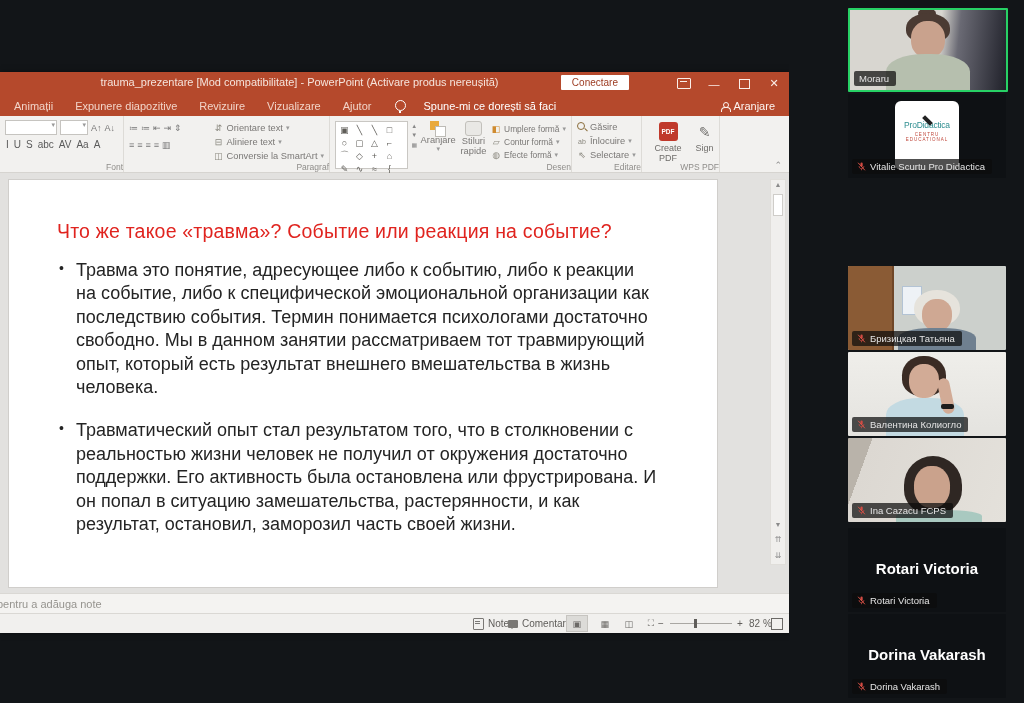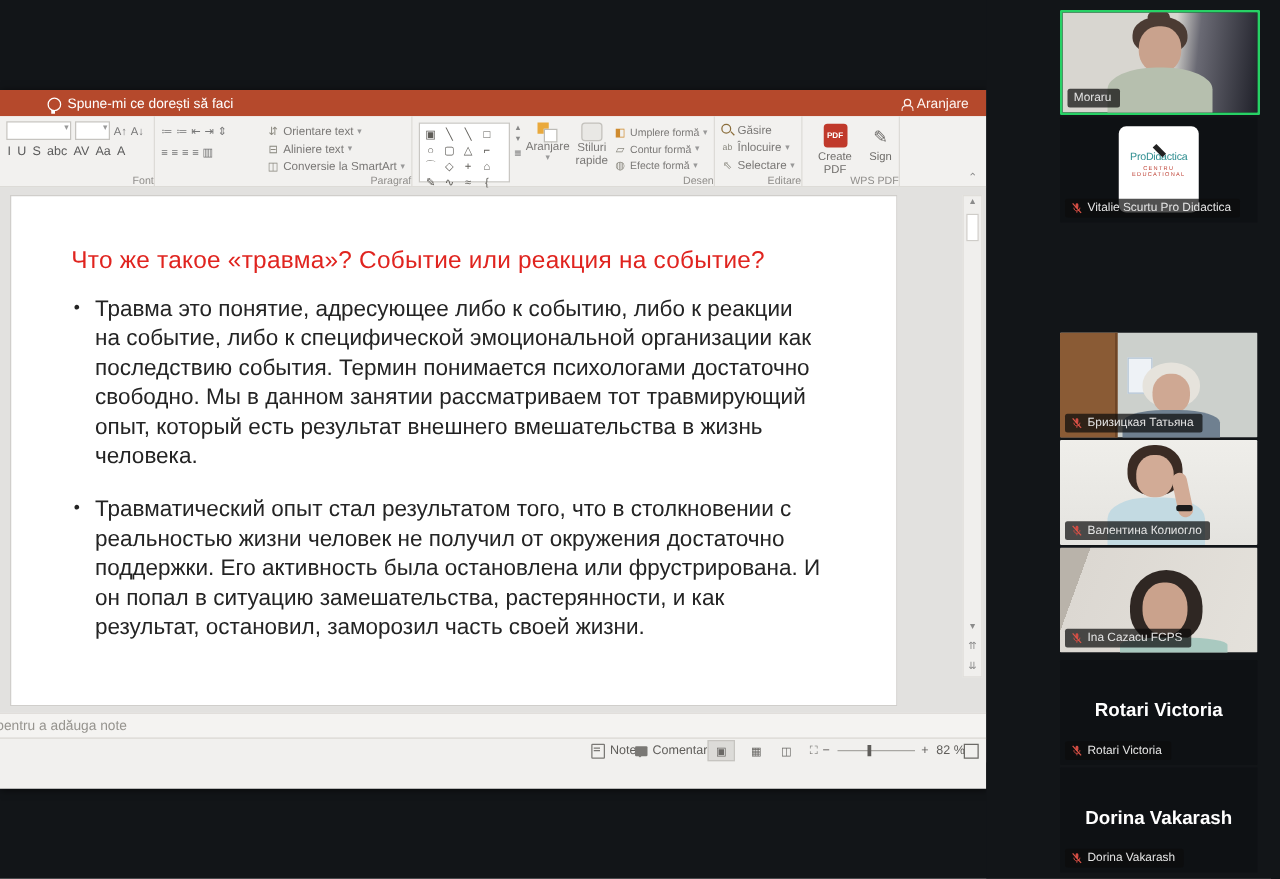--- a/index.html
+++ b/index.html
@@ -14,21 +14,21 @@
   .titlebar .title{position:absolute;left:0;right:190px;top:4px;text-align:center;white-space:nowrap;overflow:hidden}
   .connect{position:absolute;right:160px;top:3px;background:#fff;color:#9c3a20;font-size:10px;padding:2px 11px;border-radius:1px;line-height:11px}
   .winbtns{position:absolute;right:0;top:0;display:flex;height:23px}
   .winbtn{width:30px;height:23px;display:flex;align-items:center;justify-content:center;color:#fbeee9;font-size:11px}
   .ribopt{width:12px;height:9px;border:1px solid #fbeee9;border-radius:1px;position:relative}
   .ribopt::after{content:"";position:absolute;left:2px;top:2px;width:7px;height:1px;background:#fbeee9}
   .maxbox{width:9px;height:8px;border:1px solid #fbeee9}
   .tabrow{height:21px;background:#b5492c;position:relative;display:flex;align-items:center;padding-left:14px;color:#f2d4c8;font-size:11px}
   .tabs{display:flex;gap:22px}
   .tabs .tab{cursor:default}
-  .tellme{display:flex;align-items:flex-end;gap:5px;margin-left:24px;color:#fff}
+  .tellme{display:flex;align-items:center;gap:17px;margin-left:24px;color:#fff}
   .bulb{width:9px;height:9px;border:1.3px solid #fff;border-radius:50%;position:relative}
   .bulb::after{content:"";position:absolute;left:2.4px;bottom:-3.4px;width:2.4px;height:2.6px;background:#fff}
   .partajare{position:absolute;right:14px;display:flex;align-items:center;gap:4px;color:#fdf4f0}
   .person-ico{width:8px;height:8px;position:relative}
   .person-ico::before{content:"";position:absolute;left:2px;top:0;width:4px;height:4px;border:1px solid #fdf4f0;border-radius:50%}
   .person-ico::after{content:"";position:absolute;left:0;top:5px;width:8px;height:4px;border:1px solid #fdf4f0;border-bottom:none;border-radius:4px 4px 0 0}
 
   
   .ribbon{height:56px;background:#f2f1ef;border-bottom:1px solid #d6d4d0;display:flex;position:relative;color:#6b6b6b}
   .rgroup{position:relative;border-right:1px solid #dddbd7;padding:3px 5px 11px 5px;box-sizing:border-box}
@@ -151,22 +151,43 @@
   .logocap{width:11px;height:11px;background:#222;margin:14px auto -8px;transform:rotate(45deg) scaleY(.38)}
   .logotxt{font-size:8.5px;font-weight:normal;color:#2f8e90;margin-top:2px;letter-spacing:-.2px}
   .logosub{font-size:4.5px;color:#c0463a;letter-spacing:1px;margin-top:2px}
   .mic{flex:0 0 auto}
 </style>
 </head>
 <body>
 
 <div class="ppt">
 
+  <div class="titlebar">
+    <div class="title">trauma_prezentare [Mod compatibilitate]  -  PowerPoint (Activare produs nereușită)</div>
+    <div class="connect">Conectare</div>
+    <div class="winbtns">
+      <div class="winbtn">
+          <span class="ribopt"></span>
+        </div>
+      <div class="winbtn">—</div>
+      <div class="winbtn">
+          <span class="maxbox"></span>
+        </div>
+      <div class="winbtn">✕</div>
+    </div>
+  </div>
 
   <div class="tabrow">
+    <div class="tabs">
+        <span class="tab">Animații</span>
+        <span class="tab">Expunere diapozitive</span>
+        <span class="tab">Revizuire</span>
+        <span class="tab">Vizualizare</span>
+        <span class="tab">Ajutor</span>
+      </div>
     <div class="tellme">
       <span class="bulb"></span>
       <span>Spune-mi ce dorești să faci</span>
     </div>
     <div class="partajare">
       <span class="person-ico"></span>
       <span>Aranjare</span>
     </div>
   </div>
 

